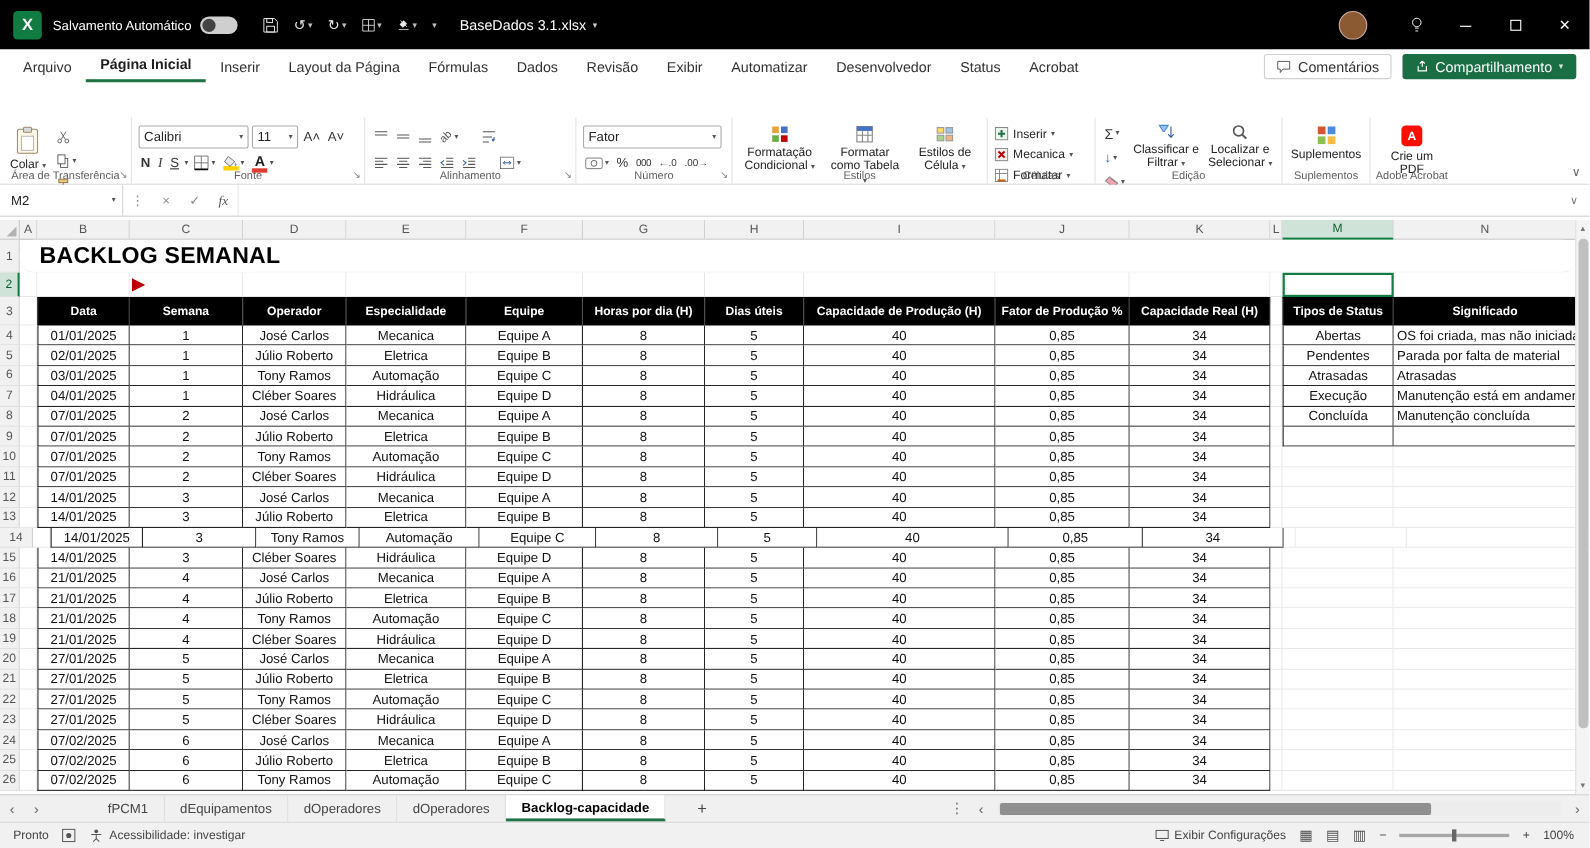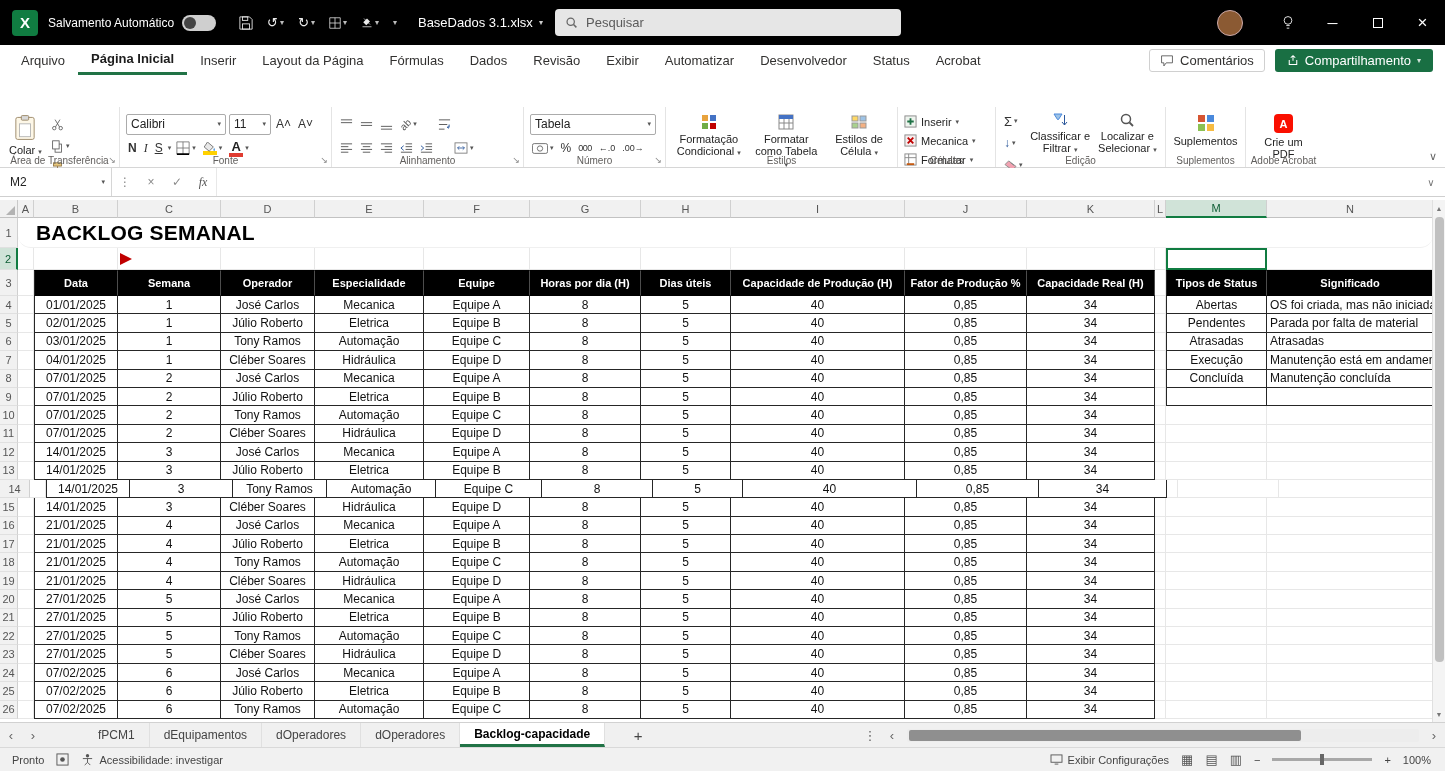--- a/index.html
+++ b/index.html
@@ -164,27 +164,20 @@
       </svg>
     <span class="tb-dd">▾</span>
     </span>
   <span class="tb-ic">
       <span class="tb-dd">▾</span>
     </span>
   <span class="tb-file">
     <span>BaseDados 3.1.xlsx</span>
       <span class="tb-dd">▾</span>
   </span>
-  <div class="search-box">
-    <svg width="13" height="13" viewBox="0 0 16 16">
-        <circle cx="7" cy="7" r="4.5" fill="none" stroke="#666" stroke-width="1.5"></circle>
-        <path d="M10.5 10.5 L14 14" stroke="#666" stroke-width="1.8"></path>
-      </svg>
-    <span>Pesquisar</span>
-  </div>
   <div class="tb-right">
     <div class="avatar"></div>
     <span class="winbtn">
       <svg width="12" height="16" viewBox="0 0 14 18">
           <circle cx="7" cy="6" r="4.5" fill="none" stroke="#fff"></circle>
           <path d="M5 12 h4 M5.5 15 h3" stroke="#fff"></path>
         </svg>
     </span>
     <span class="winbtn">─</span>
     <span class="winbtn">
@@ -376,21 +369,21 @@
           <span class="dd">▾</span>
         </span>
     </div>
     <div class="glabel"><span>Alinhamento</span></div>
     <span class="launcher">↘</span>
   </div>
 
   <div class="rgroup" style="width:142px;">
     <div class="rrow">
       <div class="combo" style="width:126px;">
-        <span>Tabela</span>
+        <span>Fator</span>
           <span class="dd">▾</span>
       </div>
     </div>
     <div class="rrow">
       <span class="sbtn">
         <svg width="16" height="11" viewBox="0 0 18 12">
             <rect x="0.5" y="0.5" width="17" height="11" rx="2" fill="#fff" stroke="#666"></rect>
             <circle cx="9" cy="6" r="3" fill="none" stroke="#666"></circle>
           </svg>
         <span class="dd">▾</span>

